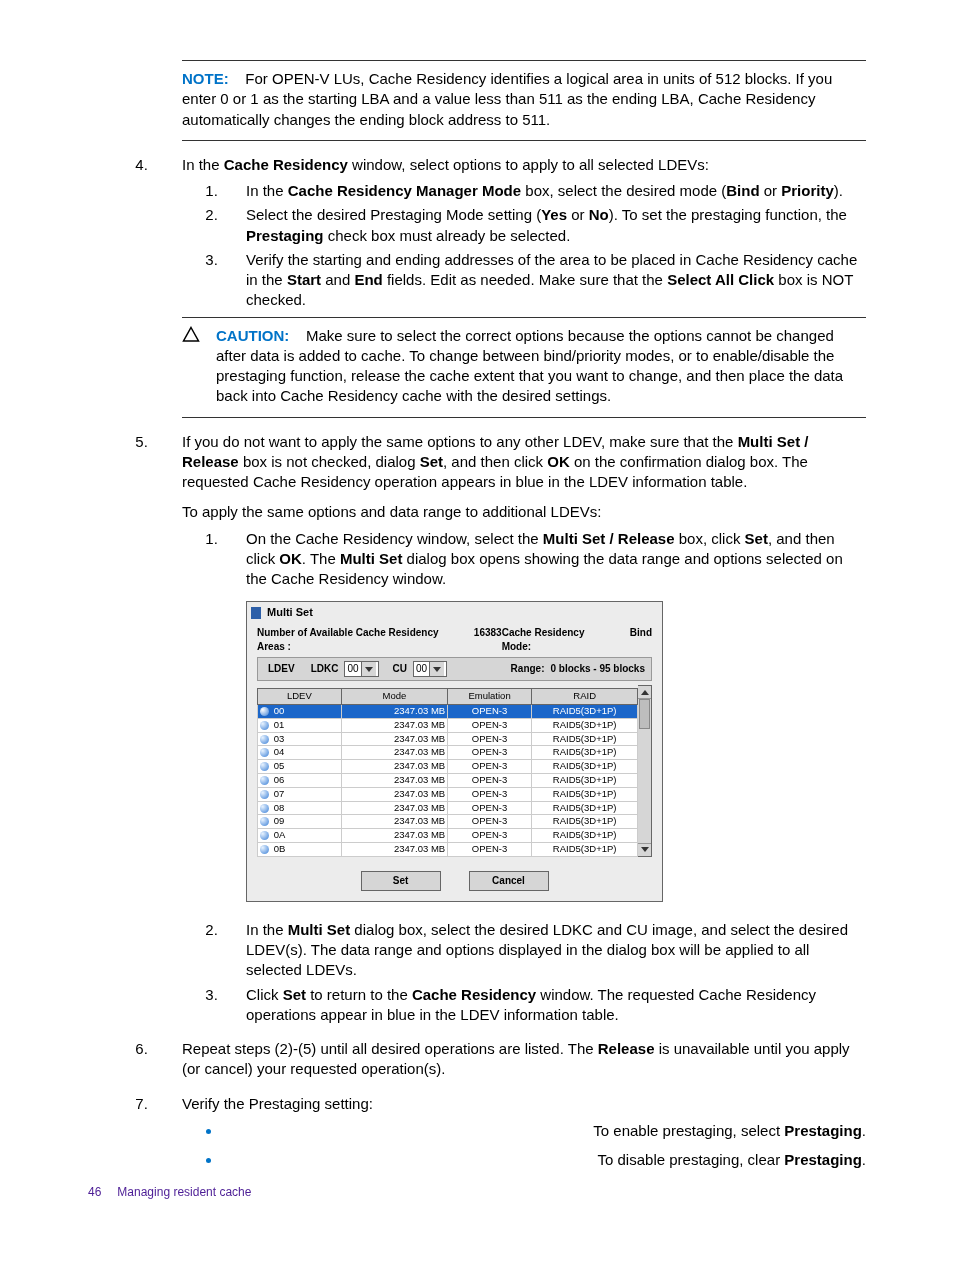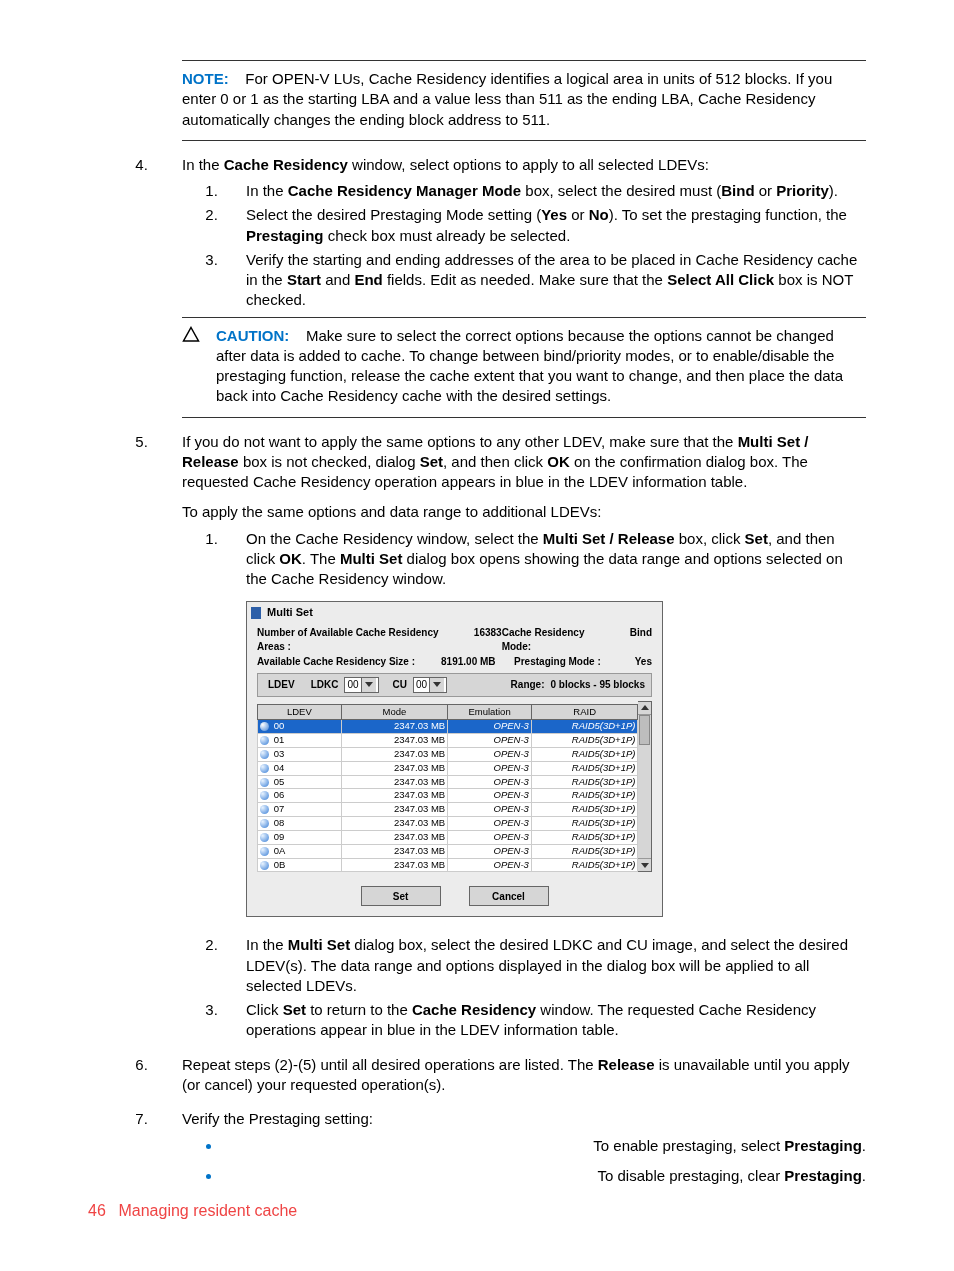--- a/index.html
+++ b/index.html
@@ -66,57 +66,57 @@
     width:14px;height:14px;background:#d6d6d6;border-left:1px solid #666;
     display:inline-flex;align-items:center;justify-content:center;margin-left:2px;
   }
   .tri{display:inline-block;border-left:4px solid transparent;border-right:4px solid transparent;border-top:5px solid #333;}
   .tbl{
     width:100%;border-collapse:collapse;font-size:9.5px;margin-top:3px;background:#fff;
   }
   .tbl th{background:#d6d6d6;border:1px solid #666;font-weight:normal;padding:1px;text-align:center;}
   .tbl td{border:1px solid #ccc;padding:0 2px;white-space:nowrap;}
   .tbl td.r{text-align:right;}
-  .tbl td.c{text-align:right;font-style:italic;}
+  .tbl td.c{text-align:center;}
   .row-ic{display:inline-block;width:9px;height:9px;border-radius:50%;
     background:radial-gradient(circle at 30% 30%,#e8f3ff,#3a7fd6);
     margin-right:2px; vertical-align:middle;}
   .row-sel td{background:#1b66c9;color:#fff;}
   .row-sel .row-ic{background:radial-gradient(circle at 30% 30%,#fff,#3a7fd6);}
   .tbl-wrap{display:flex;}
   .vscroll{width:13px;border:1px solid #666;border-left:none;background:#d6d6d6;
     display:flex;flex-direction:column;justify-content:space-between;}
   .vs-btn{height:12px;background:#d6d6d6;display:flex;align-items:center;justify-content:center;border-bottom:1px solid #999;}
   .vs-btn:last-child{border-top:1px solid #999;border-bottom:none;}
   .vs-thumb{flex:0 0 28px;background:#bdbdbd;border:1px solid #888;margin:0 1px;}
   .vs-track{flex:1;}
   .tri-up{border-left:4px solid transparent;border-right:4px solid transparent;border-bottom:5px solid #333;}
   .btn-row{display:flex;justify-content:center;gap:28px;margin-top:14px;}
   .winbtn{
     width:78px;height:18px;font-size:10px;font-weight:bold;
     background:#d6d6d6;border:1px solid #666;display:flex;align-items:center;justify-content:center;
   }
-  .footer{ font-size:16px; color:#ef4444; }
+  .footer{ font-size:12px; color:#4c1d95; }
   .footer-num{ display:inline-block; width:26px;}
 </style>
 </head>
 <body>
 
 <div class="note-box">
   <span class="note-label">NOTE:</span>&nbsp;&nbsp;&nbsp;
   <span>For OPEN-V LUs, Cache Residency identifies a logical area in units of 512 blocks. If you enter 0 or 1 as the starting LBA and a value less than 511 as the ending LBA, Cache Residency automatically changes the ending block address to 511.</span>
 </div>
 
 <ol class="outer" start="4">
 
   <li>
     <span>In the </span><b>Cache Residency</b><span> window, select options to apply to all selected LDEVs:</span>
     <ol class="inner">
       <li>
-        <span>In the </span><b>Cache Residency Manager Mode</b><span> box, select the desired must (</span><b>Bind</b><span> or </span><b>Priority</b><span>).</span>
+        <span>In the </span><b>Cache Residency Manager Mode</b><span> box, select the desired mode (</span><b>Bind</b><span> or </span><b>Priority</b><span>).</span>
       </li>
       <li>
         <span>Select the desired Prestaging Mode setting (</span><b>Yes</b><span> or </span><b>No</b><span>). To set the prestaging function, the </span><b>Prestaging</b><span> check box must already be selected.</span>
       </li>
       <li>
         <span>Verify the starting and ending addresses of the area to be placed in Cache Residency cache in the </span><b>Start</b><span> and </span><b>End</b><span> fields. Edit as needed. Make sure that the </span><b>Select All Click</b><span> box is NOT checked.</span>
       </li>
     </ol>
 
     
@@ -151,30 +151,20 @@
           </div>
           <div class="shot-pad">
             <div class="info-row">
               <div class="info-left">
                 <span>Number of Available Cache Residency Areas :</span>
                 <span style="margin-left:14px">16383</span>
               </div>
               <div class="info-right">
                 <span>Cache Residency Mode:</span>
                 <span style="margin-left:20px">Bind</span>
-              </div>
-            </div>
-            <div class="info-row">
-              <div class="info-left">
-                <span>Available Cache Residency Size :</span>
-                <span style="margin-left:20px">8191.00 MB</span>
-              </div>
-              <div class="info-right">
-                <span>Prestaging Mode  :</span>
-                <span style="margin-left:28px">Yes</span>
               </div>
             </div>
 
             <div class="ldev-bar">
               <span>LDEV</span>
               <span style="margin-left:10px">LDKC</span>
               <span class="sel">
                 <span>00</span>
                 <span class="sel-btn">
                     <span class="tri"></span>

